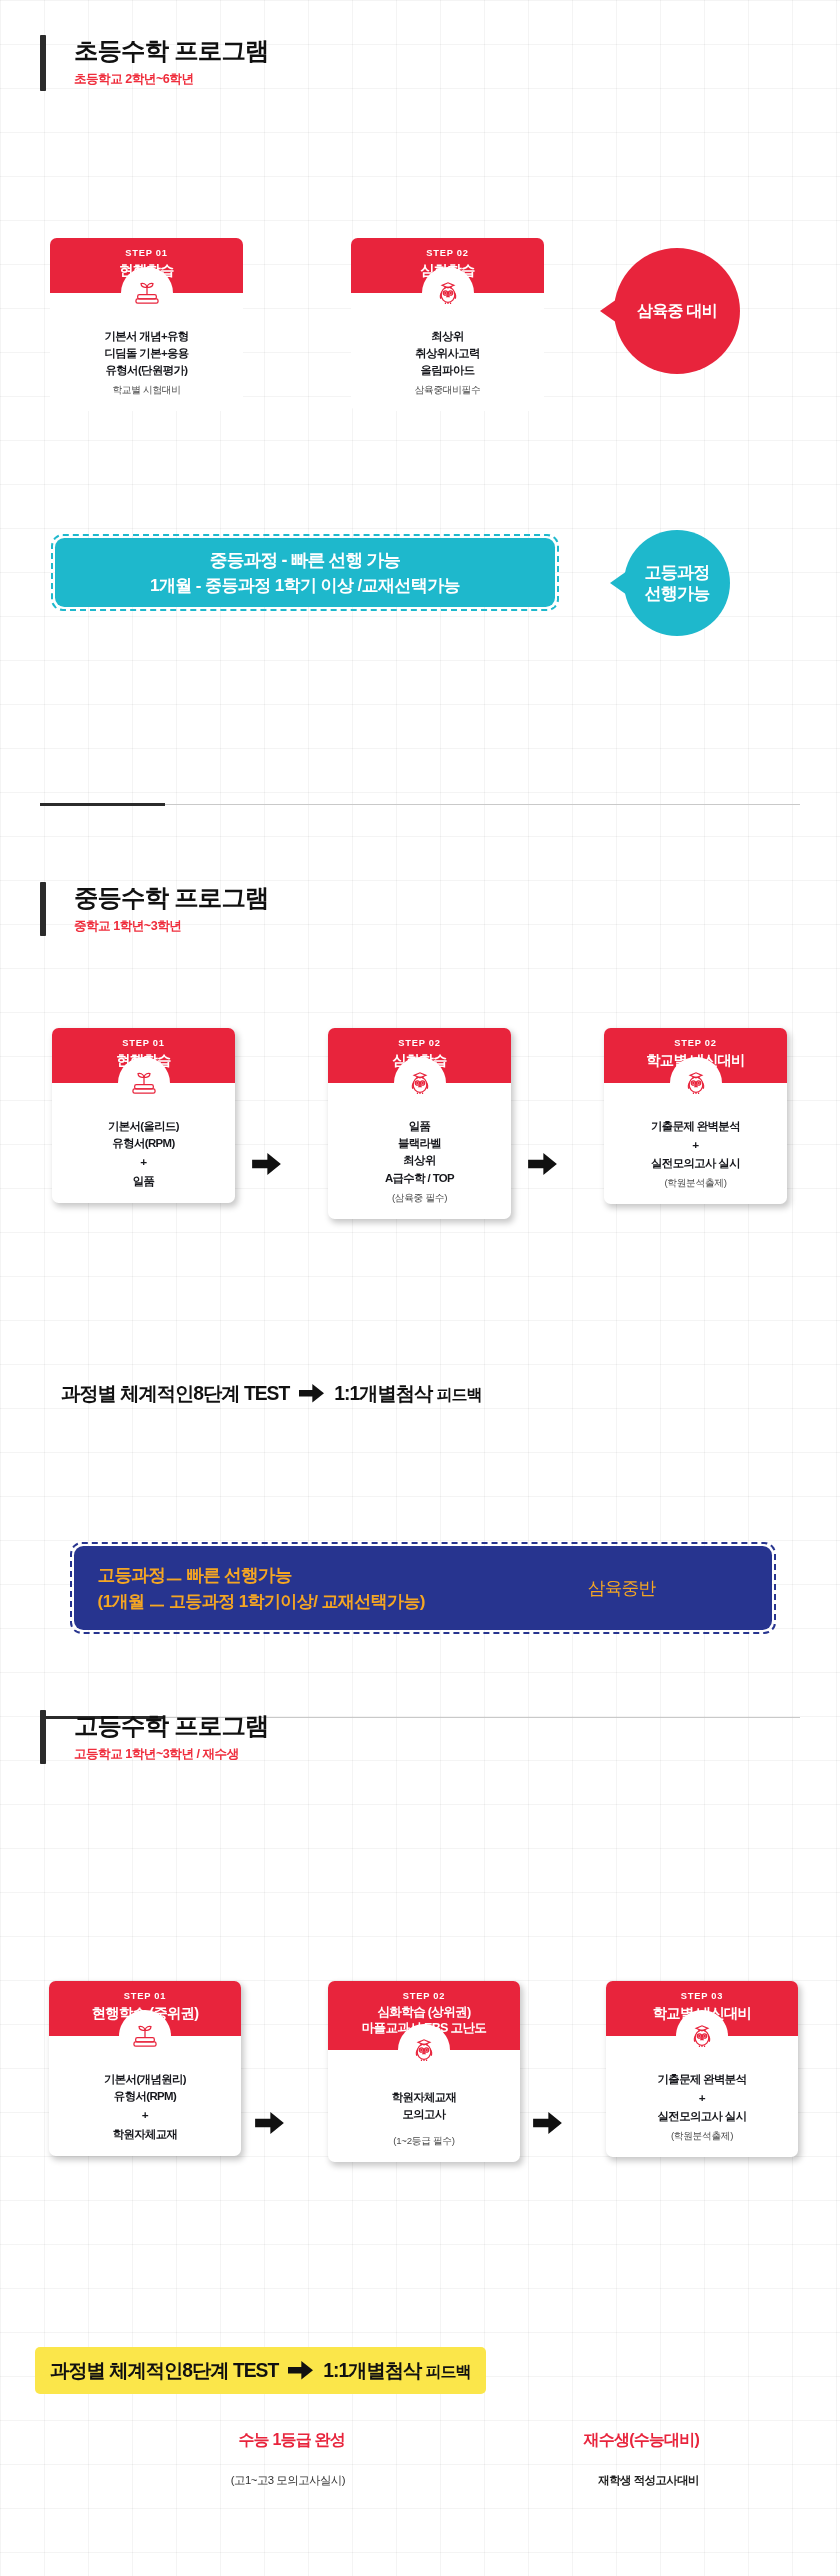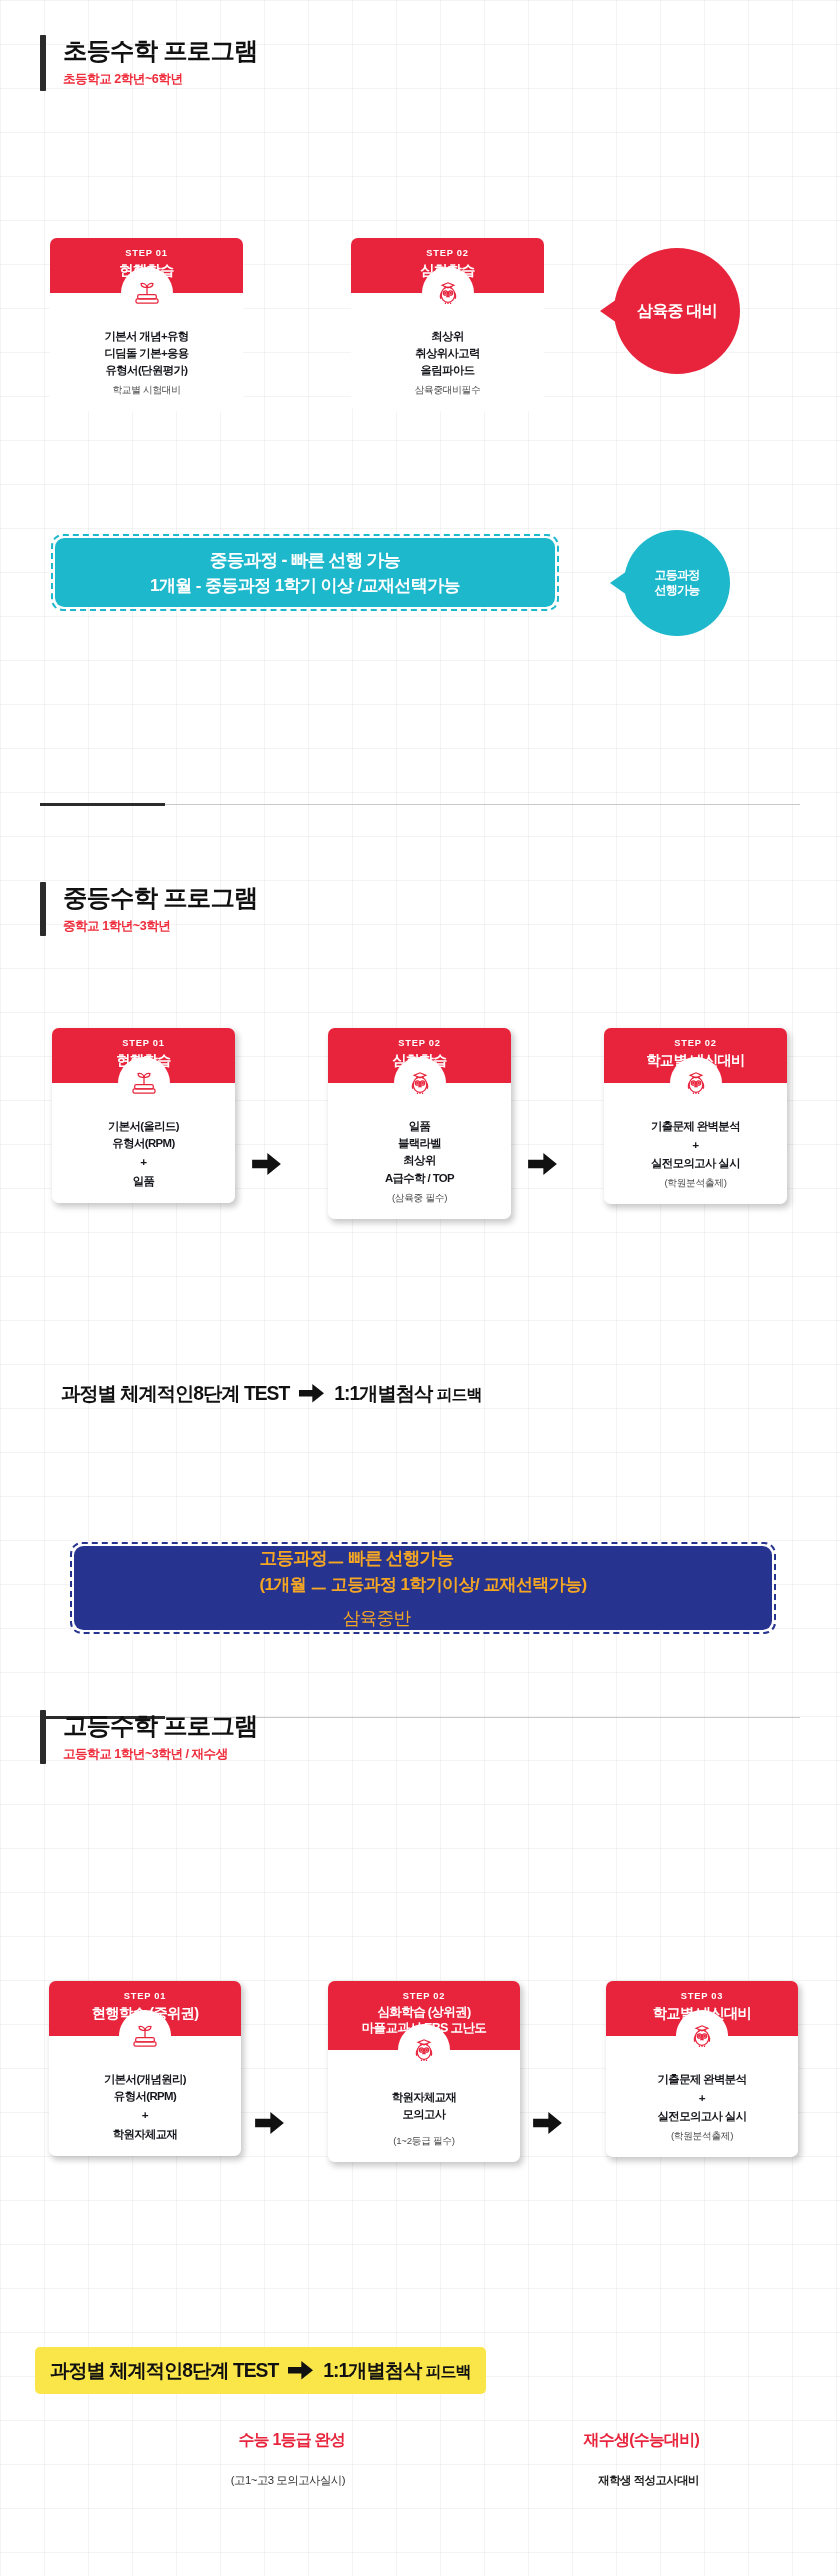--- a/index.html
+++ b/index.html
@@ -16,21 +16,21 @@
     min-height:2576px;
     background-color:#ffffff;
     background-image:
       linear-gradient(to right, rgba(0,0,0,.045) 0.8px, transparent 0.8px),
       linear-gradient(to bottom, rgba(0,0,0,.045) 0.8px, transparent 0.8px);
     background-size:44px 44px;
     overflow:hidden;
   }
 
   
-  .sec-head { display:flex; align-items:flex-start; gap:17px; }
+  .sec-head { display:flex; align-items:flex-start; gap:28px; }
   .head-bar { width:5.9px; border-radius:0.8px; background:#2b2b2b; flex:none; }
   .sec-head.h-el .head-bar { height:56px; }
   .sec-head.h-mid .head-bar { height:54px; }
   .sec-head.h-high .head-bar { height:54px; }
   .head-texts { padding-top:0.8px; }
   .sec-title {
     font-size:24.4px; font-weight:bold; letter-spacing:-0.8px;
     color:#111; line-height:1.22;
   }
   .sec-sub {
@@ -105,21 +105,21 @@
   .banner {
     border-radius:9.3px; color:#fff; position:relative;
     display:flex; align-items:center;
   }
   .banner .dash {
     position:absolute; inset:-4.2px; border-radius:11.8px;
     border:2.5px dashed; pointer-events:none;
   }
   .banner.teal { background:#1eb8cc; }
   .banner.teal .dash { border-color:#1eb8cc; }
-  .banner.navy { background:#27348f;flex-direction:column; }
+  .banner.navy { background:#27348f; }
   .banner.navy .dash { border-color:#27348f; }
   .banner-line1 { font-size:17.7px; font-weight:bold; letter-spacing:-0.8px; }
   .banner-line2 { font-size:17px; font-weight:bold; letter-spacing:-0.6px; margin-top:2.5px; }
 
   
   .test-row { display:flex; align-items:center; gap:10px; }
   .test-left { font-size:19.3px; font-weight:bold; letter-spacing:-1px; color:#111; }
   .test-right { font-size:19.3px; font-weight:bold; letter-spacing:-1px; color:#111; }
   .test-right .small { font-size:16px; }
   .test-arrow { width:25px; height:18.5px; flex:none; }
@@ -208,21 +208,21 @@
   </div>
 
   <div class="abs banner teal" style="left:55px; top:538px; width:500px; height:69px; justify-content:center;">
     <div class="dash"></div>
     <div style="text-align:center; width:100%;">
       <div class="banner-line1">중등과정 - 빠른 선행 가능</div>
       <div class="banner-line2">1개월 - 중등과정 1학기 이상 /교재선택가능</div>
     </div>
   </div>
 
-  <div class="abs badge teal" style="left:624px; top:530px; width:106px; height:106px; font-size:12px; flex-direction:column;">
+  <div class="abs badge teal" style="left:624px; top:530px; width:106px; height:106px; font-size:17px; flex-direction:column;">
     <span class="btxt">고등과정</span>
     <span class="btxt">선행가능</span>
   </div>
 
   <div class="abs divider" style="left:40px; top:803px; width:760px;">
     <div class="dk"></div>
       <div class="lt"></div>
   </div>
 
   <div class="abs sec-head h-mid" style="left:40px; top:882px;">

